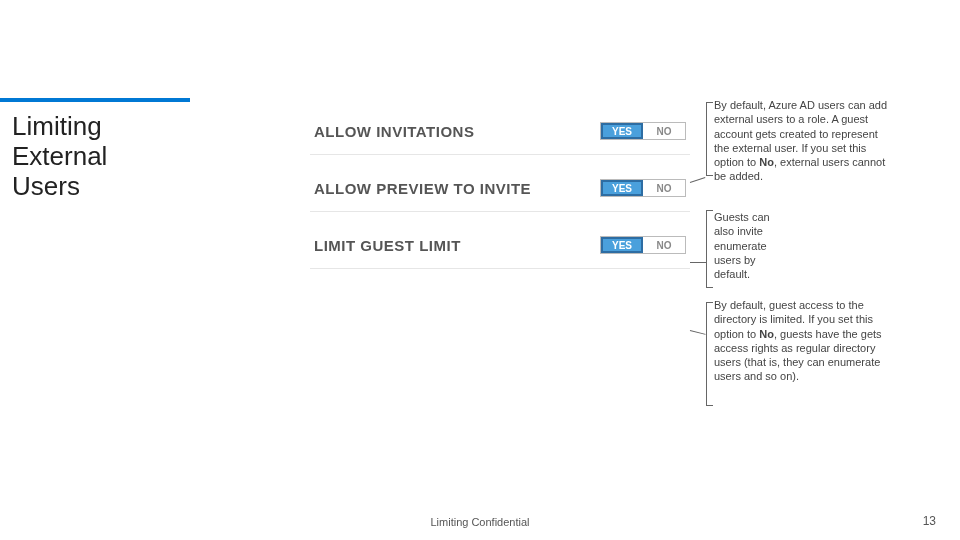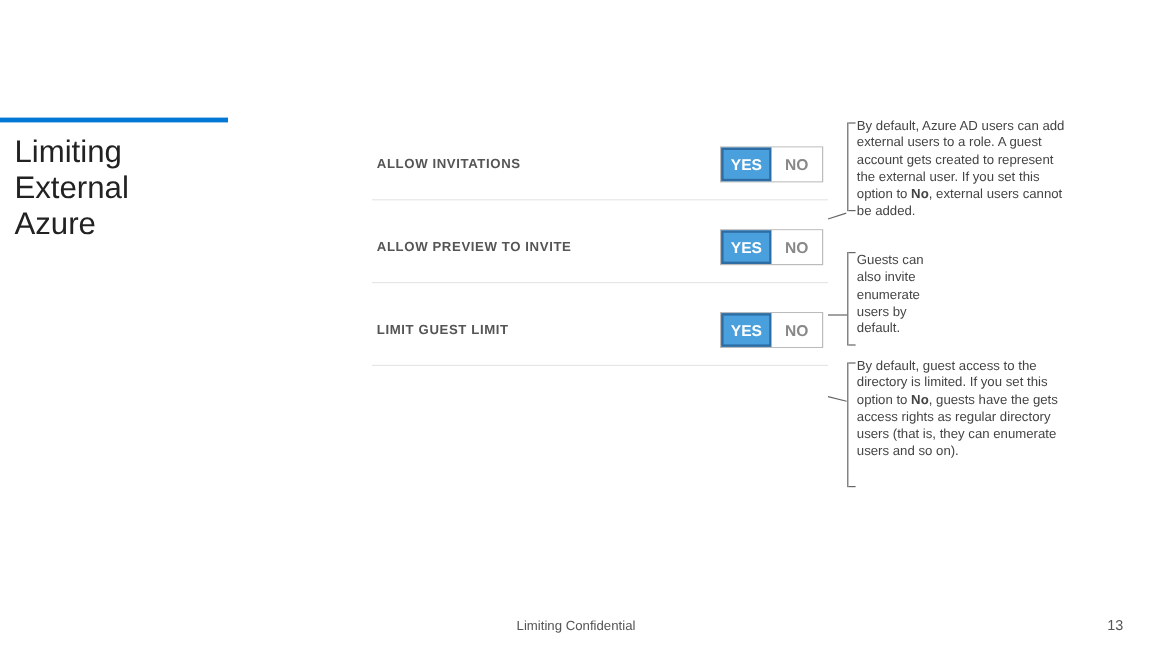--- a/index.html
+++ b/index.html
@@ -51,36 +51,36 @@
     letter-spacing: 0.5px;
   }
   .setting-row {
     display: flex;
     align-items: center;
     justify-content: space-between;
     padding: 24px 4px 14px 4px;
     border-bottom: 1px solid #e6e6e6;
   }
   .setting-label {
-    font-size: 11px;
+    font-size: 15px;
     font-weight: 700;
     color: #555;
     letter-spacing: 0.5px;
   }
   .toggle {
     display: flex;
     border: 1px solid #bbb;
   }
   .toggle div {
     width: 42px;
-    height: 28px;
+    height: 16px;
     display: flex;
     align-items: center;
     justify-content: center;
-    font-size: 13px;
+    font-size: 10px;
     font-weight: 600;
     cursor: pointer;
   }
   .toggle .yes {
     background: #4aa0dc;
     color: #fff;
     border: 2px solid #2d6da3;
   }
   .toggle .no {
     background: #fff;
@@ -125,21 +125,21 @@
     bottom: 12px;
     right: 24px;
     font-size: 12px;
     color: #555;
   }
 </style>
 </head>
 <body>
 
 <div class="title-block">
-  <h1>Limiting External Azure</h1>
+  <h1>Limiting External Users</h1>
 </div>
 
 <div class="settings-panel">
 
   <div class="setting-row">
     <span class="setting-label">ALLOW INVITATIONS</span>
     <div class="toggle">
       <div class="yes">YES</div>
       <div class="no">NO</div>
     </div>

